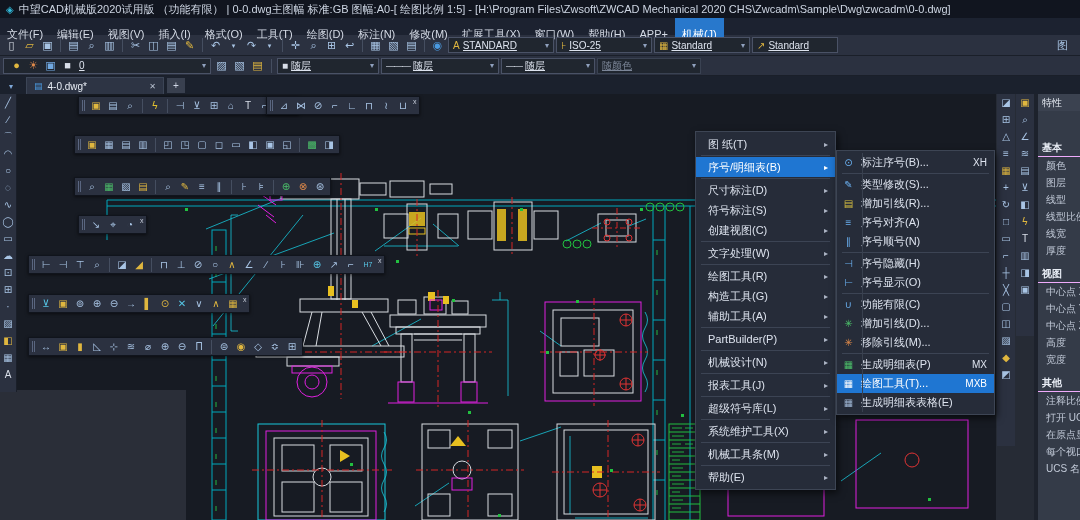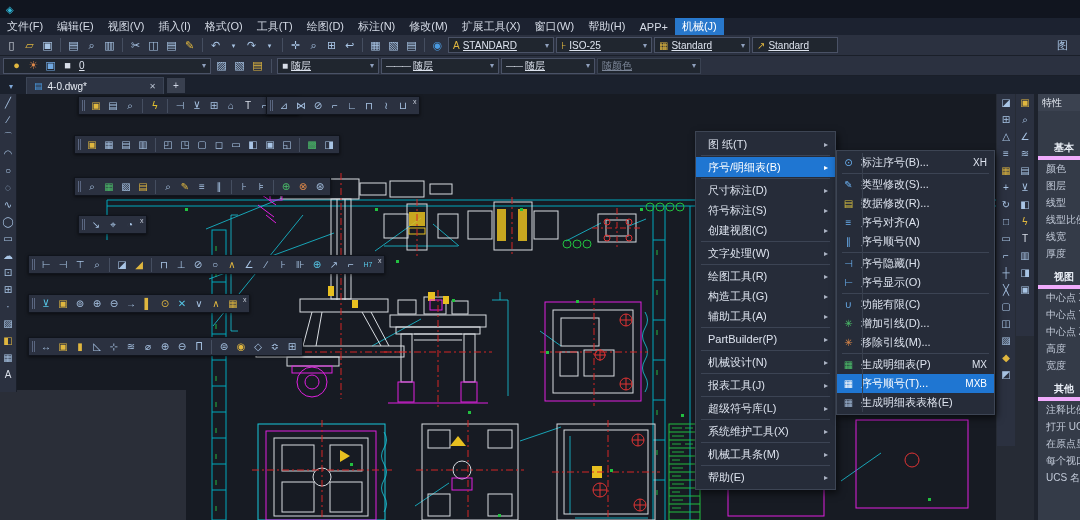--- a/index.html
+++ b/index.html
@@ -1,21 +1,21 @@
 <!DOCTYPE html>
 <html><head>
 <meta charset="utf-8">
 <style>
   *{box-sizing:border-box;margin:0;padding:0;}
   html,body{width:1080px;height:520px;overflow:hidden;}
   body{background:#20252f;font-family:"Liberation Sans","DejaVu Sans",sans-serif;position:relative;}
   .titlebar{height:18px;background:#11151f;color:#cdd5e2;font-size:11px;display:flex;align-items:center;gap:5px;padding:0 6px;white-space:nowrap;overflow:hidden;}
   .app-icon{color:#30b8d8;font-size:10px;}
   .menubar{height:17px;background:#1c2230;display:flex;align-items:stretch;font-size:11px;color:#d5dbe6;}
-  .mb-item{padding:1px 7px;display:flex;align-items:center;white-space:nowrap;}
+  .mb-item{padding:16px 7px;display:flex;align-items:center;white-space:nowrap;}
   .mb-item.active{background:#2878cc;color:#fff;}
   .toolbar{background:#2b3140;border-bottom:1px solid #1a1f29;display:flex;align-items:center;padding:0 3px;gap:2px;}
   .t1{height:21px;}
   .t2{height:20px;}
   .iconrow{display:flex;align-items:center;gap:1px;}
   .icon{width:17px;height:17px;line-height:17px;text-align:center;font-size:11px;color:#a8c4e4;flex:0 0 auto;}
   .tsep{width:1px;height:14px;background:#454e60;margin:0 3px;flex:0 0 auto;}
   .combo{height:16px;background:#20262f;border:1px solid #4a5266;display:flex;align-items:center;gap:3px;padding:0 4px;font-size:10px;color:#dde3ee;flex:0 0 auto;}
   .cval{white-space:nowrap;overflow:hidden;text-decoration:underline;}
   .carrow{color:#8fa0bd;font-size:8px;margin-left:auto;}
@@ -38,40 +38,41 @@
   .vtb{position:absolute;background:#2b3140;display:flex;flex-direction:column;align-items:center;z-index:3;}
   .vtb .icon{height:17px;width:16px;line-height:17px;font-size:10px;}
   #left-tb{left:0;top:0;width:17px;height:298px;border-right:1px solid #1a1f29;}
   .rdock{position:absolute;right:46px;top:0;width:38px;height:426px;background:#262b35;z-index:3;display:flex;gap:1px;padding-left:1px;}
   #rcol1,#rcol2{width:18px;background:#2b3140;display:flex;flex-direction:column;align-items:center;}
   #rcol1{height:352px;}
   #rcol2{height:242px;}
   .props{position:absolute;right:0;top:0;width:46px;height:426px;background:#343b48;border-left:4px solid #1d222c;z-index:4;font-size:10px;color:#c6cedb;overflow:hidden;}
   .p-title{height:17px;background:#3b4250;color:#e6ebf3;padding:2px 4px 0;}
   .p-sel{padding:6px 4px 2px;white-space:nowrap;color:#d5dbe6;margin-left:46px;}
-  .p-head{margin-top:7px;padding:1px 16px;color:#e8edf5;border-bottom:4px solid #f0abfc;font-weight:bold;white-space:nowrap;}
+  .p-head{margin-top:7px;padding:1px 4px;color:#e8edf5;border-bottom:1px solid #f0abfc;font-weight:bold;white-space:nowrap;}
   .p-row{padding:2px 8px 1px;white-space:nowrap;color:#c2cad8;}
   .dropdown{position:absolute;left:695px;top:37px;width:141px;background:#262c39;border:1px solid #3d4554;box-shadow:2px 3px 7px rgba(0,0,0,.6);z-index:20;font-size:11px;padding:2px 0;}
   .submenu{left:836px;top:56px;width:159px;z-index:21;}
   .dd-item{height:20px;display:flex;align-items:center;padding:0 7px 0 12px;color:#dde3ee;white-space:nowrap;}
   .submenu .dd-item{height:19px;padding:0 7px 0 4px;gap:5px;}
   .dd-item.hl{background:#1f76d2;color:#fff;}
   .dd-sep{height:1px;background:#3c4454;margin:1px 5px;}
   .sicon{width:15px;text-align:center;font-size:10px;flex:0 0 auto;}
   .shortcut,.arr{margin-left:auto;}
   .arr{font-size:8px;color:#aeb6c6;}
   .dd-item.hl .arr{color:#fff;}
   .shortcut{font-size:10px;padding-left:10px;}
   .submenu::before{content:"";position:absolute;left:25px;top:2px;bottom:2px;width:1px;background:#39414f;}
 </style>
 </head>
 <body>
 
 <div class="titlebar">
   <span class="app-icon">◈</span>
+  <span>中望CAD机械版2020试用版 （功能有限）  | 0-0.dwg主图幅 标准:GB 图幅:A0-[ 绘图比例 1:5] - [H:\Program Files\Zwsoft\ZWCAD Mechanical 2020 CHS\Zwcadm\Sample\Dwg\zwcadm\0-0.dwg]</span>
 </div>
 
 <div class="menubar" id="menubar">
     <span class="mb-item">文件(F)</span>
     <span class="mb-item">编辑(E)</span>
     <span class="mb-item">视图(V)</span>
     <span class="mb-item">插入(I)</span>
     <span class="mb-item">格式(O)</span>
     <span class="mb-item">工具(T)</span>
     <span class="mb-item">绘图(D)</span>
@@ -708,21 +709,21 @@
         <span>标注序号(B)...</span>
         <span class="shortcut">XH</span>
       </div>
       <div class="dd-sep"></div>
       <div class="dd-item">
         <span class="sicon" style="color: rgb(106, 176, 240);">✎</span>
         <span>类型修改(S)...</span>
       </div>
       <div class="dd-item">
         <span class="sicon" style="color: rgb(216, 192, 64);">▤</span>
-        <span>数据修改(R)...</span>
+        <span>增加引线(R)...</span>
       </div>
       <div class="dd-item">
         <span class="sicon" style="color: rgb(106, 176, 240);">≡</span>
         <span>序号对齐(A)</span>
       </div>
       <div class="dd-item">
         <span class="sicon" style="color: rgb(106, 176, 240);">∥</span>
         <span>序号顺号(N)</span>
       </div>
       <div class="dd-sep"></div>
@@ -748,21 +749,21 @@
         <span>移除引线(M)...</span>
       </div>
       <div class="dd-sep"></div>
       <div class="dd-item">
         <span class="sicon" style="color: rgb(76, 192, 106);">▦</span>
         <span>生成明细表(P)</span>
         <span class="shortcut">MX</span>
       </div>
       <div class="dd-item hl">
         <span class="sicon" style="color: rgb(255, 255, 255);">▦</span>
-        <span>序号顺号(T)...</span>
+        <span>绘图工具(T)...</span>
         <span class="shortcut">MXB</span>
       </div>
       <div class="dd-item">
         <span class="sicon" style="color: rgb(159, 182, 212);">▦</span>
         <span>生成明细表表格(E)</span>
       </div>
     </div>
 
 </div>
 

